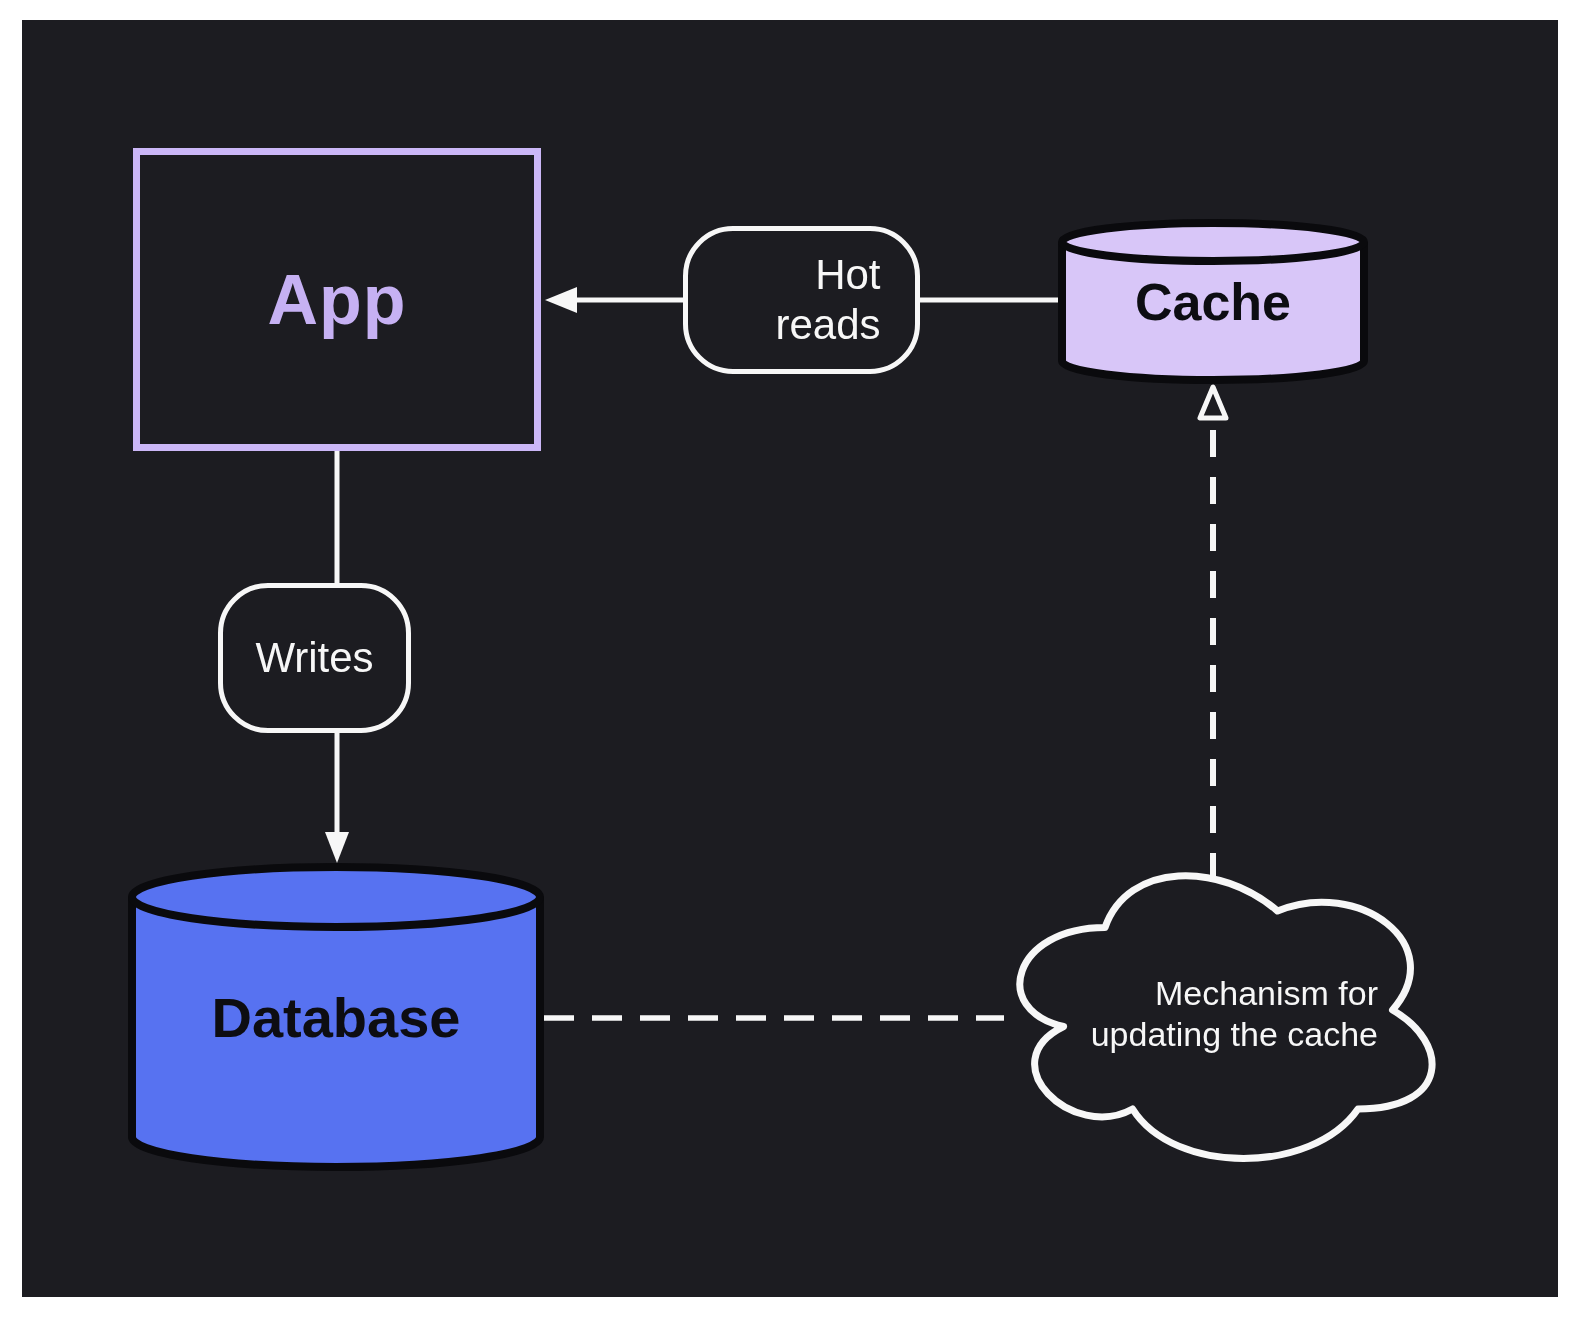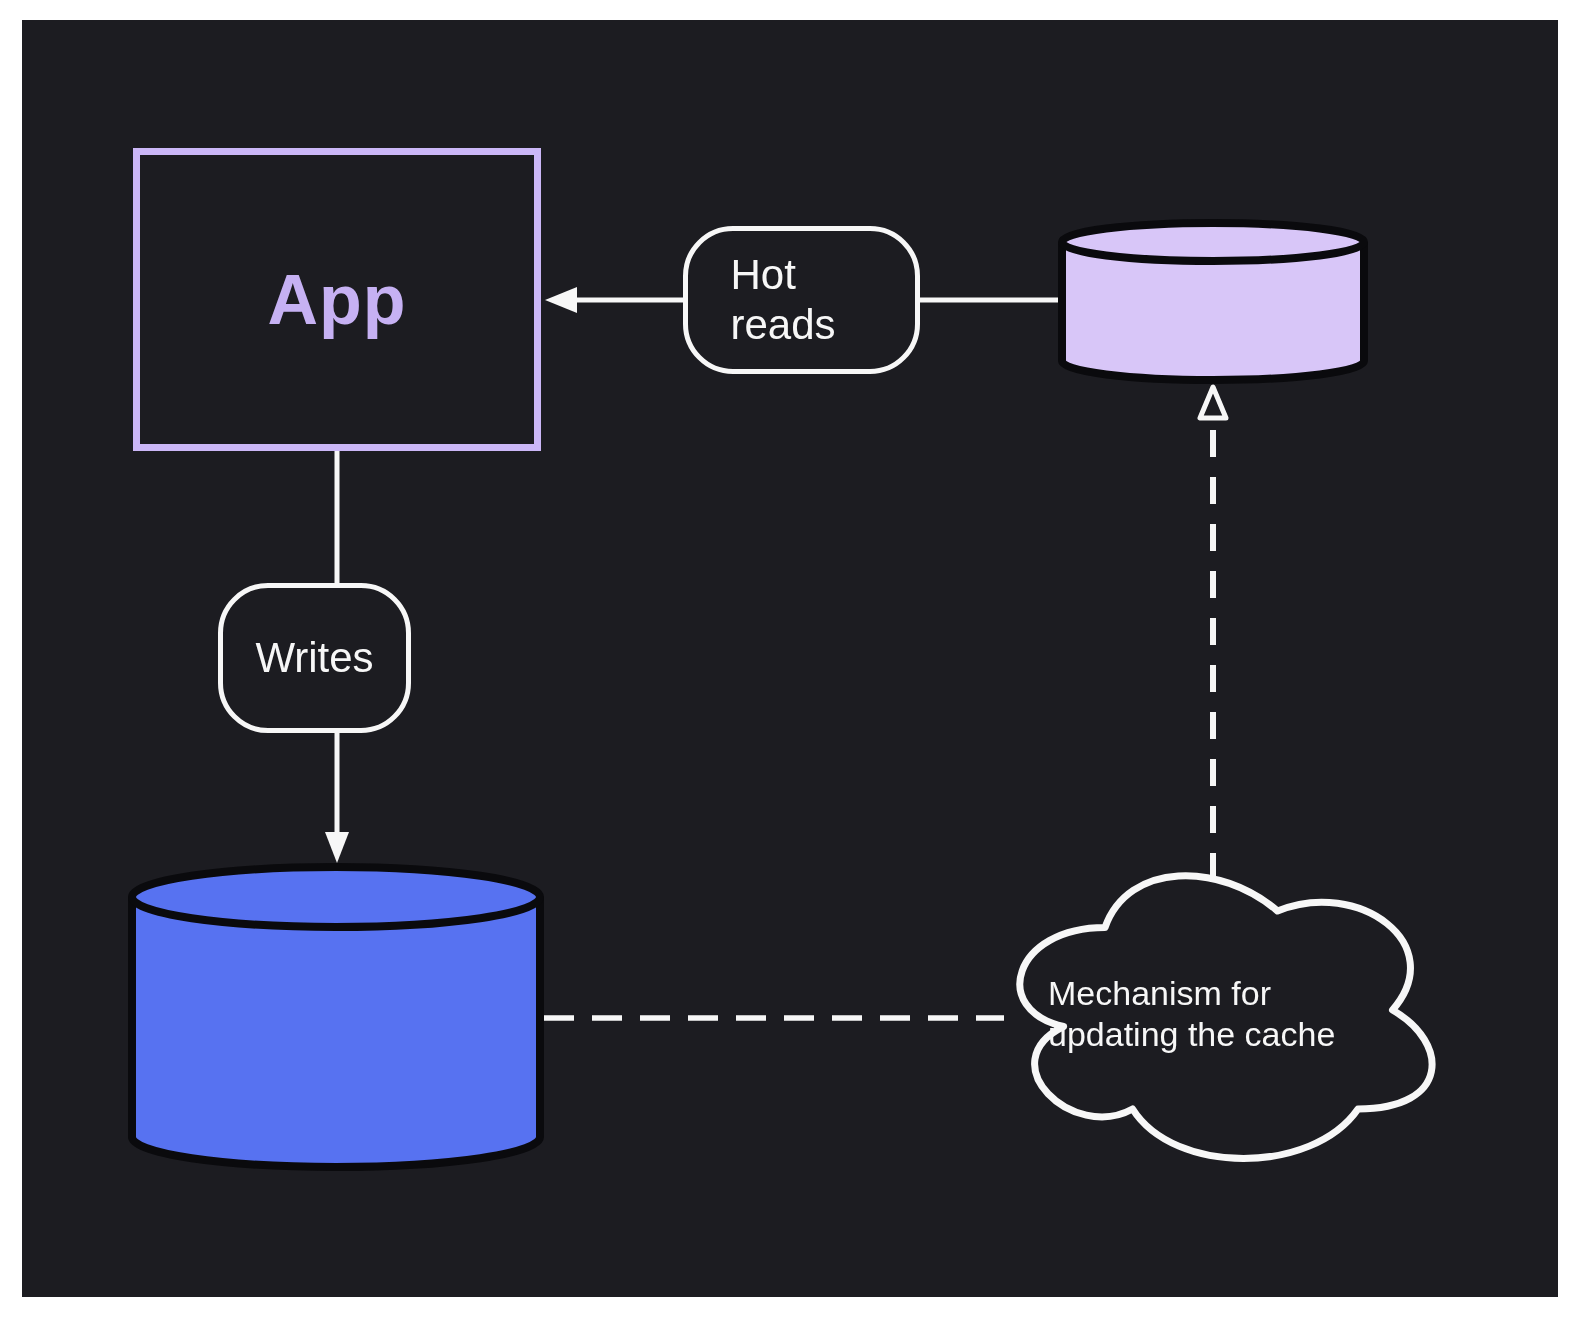--- a/index.html
+++ b/index.html
@@ -31,21 +31,21 @@
     top: 0;
     width: 1580px;
     height: 1320px;
     display: block;
   }
   .abs { position: absolute; box-sizing: border-box; }
   .center-flex {
     display: flex;
     align-items: center;
     justify-content: center;
-    text-align: left;
+    text-align: right;
   }
   
   .app-node {
     left: 133px;
     top: 148px;
     width: 408px;
     height: 303px;
     border: 7px solid #cbb7f7;
     background: #1c1c21;
   }
@@ -155,21 +155,27 @@
 
     <polygon points="337,863 325,832 349,832" fill="#f7f7f7"></polygon>
 
     <polygon points="1213,387 1200,418 1226,418" fill="#1c1c21" stroke="#f7f7f7" stroke-width="5" stroke-linejoin="round"></polygon>
   </svg>
 
   <div class="abs center-flex app-node">
     <span class="app-label">App</span>
   </div>
 
+  <div class="abs center-flex cache-label-box">
+    <span class="cache-label">Cache</span>
+  </div>
 
+  <div class="abs center-flex database-label-box">
+    <span class="database-label">Database</span>
+  </div>
 
   <div class="abs center-flex cloud-label-box">
     <span class="cloud-label">Mechanism for updating the cache</span>
   </div>
 
   <div class="abs center-flex pill hot-reads-pill">
     <span class="pill-text">Hot reads</span>
   </div>
 
   <div class="abs center-flex pill writes-pill">

